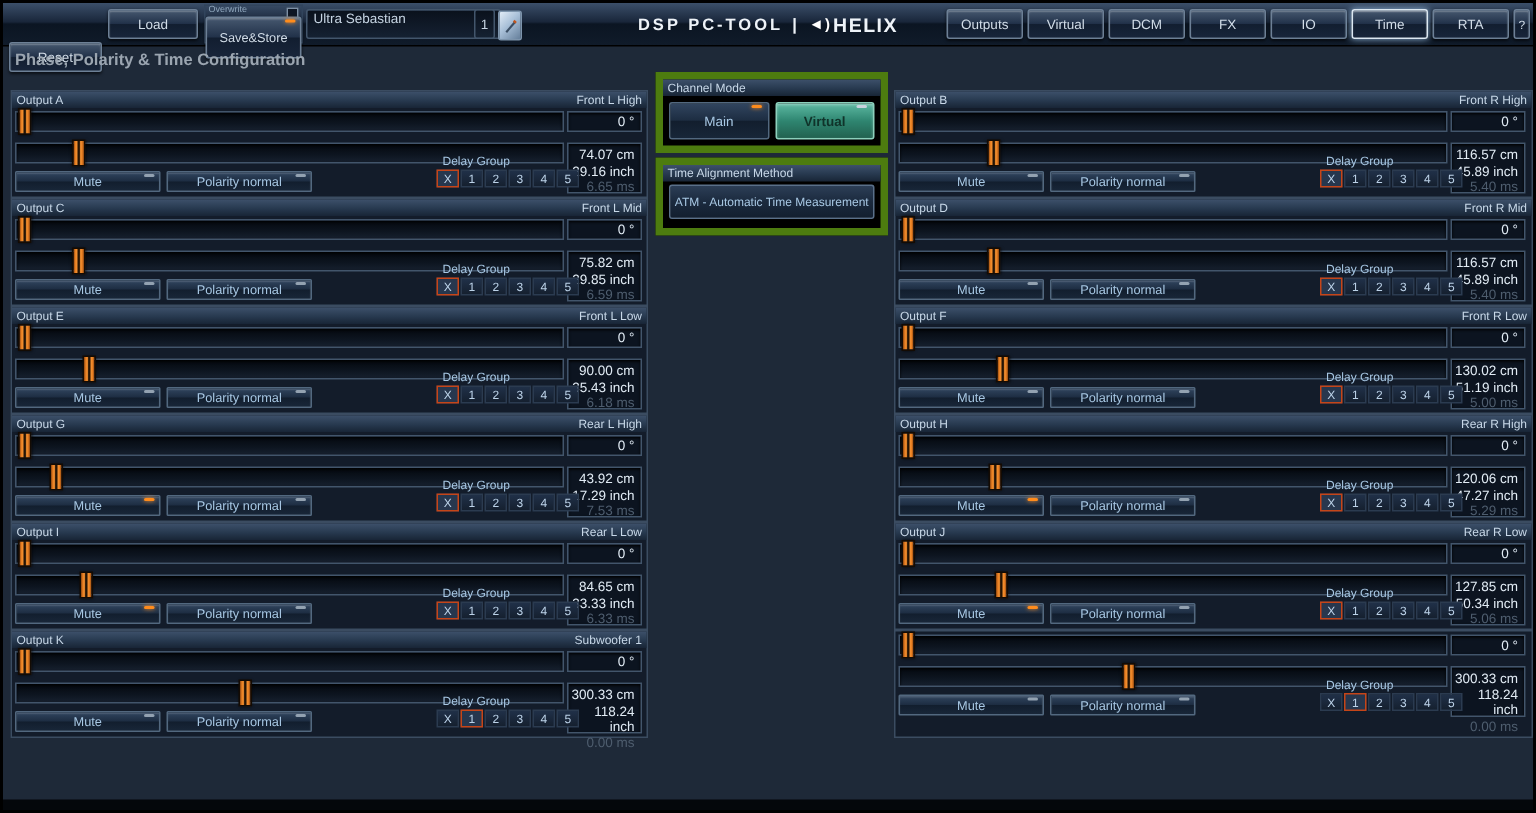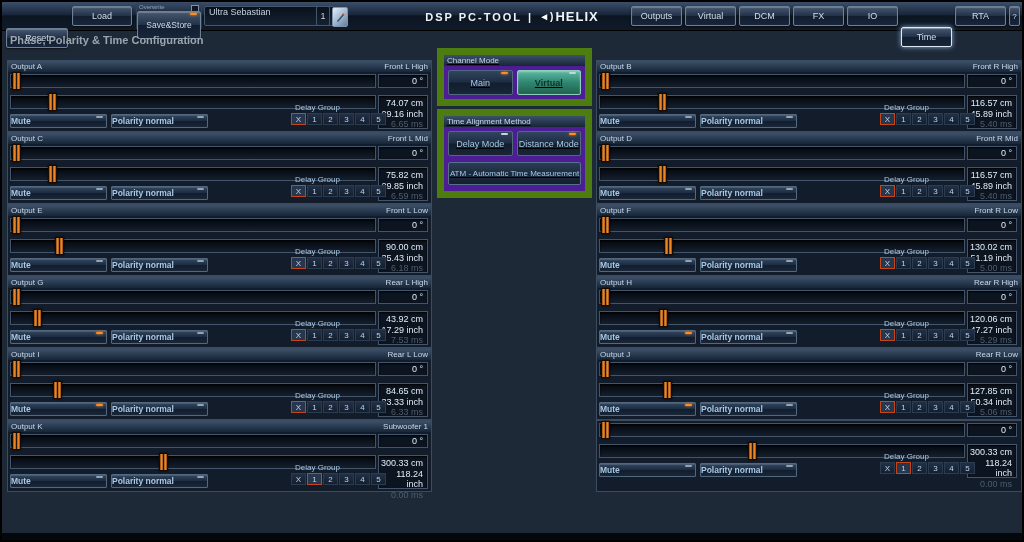--- a/index.html
+++ b/index.html
@@ -7,21 +7,21 @@
   .window{position:absolute;inset:0;background:#1e2938;border:2px solid #000;box-sizing:border-box;}
 
   
   .topbar{position:absolute;left:0;top:0;right:0;height:28px;
     background:linear-gradient(180deg,#3b4f69 0%,#19263a 45%,#0b1522 50%,#101b2a 100%);
     border-bottom:1px solid #000;}
   .tb-btn{position:absolute;top:4px;height:20px;box-sizing:border-box;display:flex;align-items:center;justify-content:center;
     background:linear-gradient(180deg,#46586f 0%,#22324a 48%,#121e30 52%,#18253a 100%);
     border:1px solid #6d8096;border-radius:2px;color:#d2dde8;font-size:9px;cursor:pointer;
     box-shadow:inset 0 1px 1px rgba(255,255,255,.25),0 1px 2px rgba(0,0,0,.6);}
-  .tb-btn.active{border-color:#dce8f2;box-shadow:0 0 5px #8fb2d4,inset 0 1px 1px rgba(255,255,255,.4);margin-top:21px;}
+  .tb-btn.active{border-color:#dce8f2;box-shadow:0 0 5px #8fb2d4,inset 0 1px 1px rgba(255,255,255,.4);}
   #btn-reset{left:4px;width:62px;margin-top:22px;} #btn-load{left:70px;width:60px;}
   .overwrite-group{position:absolute;left:134px;top:1px;width:66px;height:26px;border:1px solid #31445c;box-sizing:border-box;}
   .overwrite-label{position:absolute;left:2px;top:0;font-size:6px;color:#8fa6bc;}
   .overwrite-checkbox{position:absolute;right:2px;top:1px;width:6px;height:6px;border:1px solid #7d90a6;background:#0d1624;}
   #btn-savestore{left:135px;top:9px;width:64px;height:28px;font-size:8.5px;}
   .btn-led{position:absolute;top:1px;right:3px;width:7px;height:2px;background:#93a2b1;border-radius:1px;}
   .btn-led.on{background:#ff8c1c;box-shadow:0 0 3px #ff8c1c;}
   .preset-field{position:absolute;left:202px;top:4px;width:130px;height:20px;box-sizing:border-box;
     background:linear-gradient(180deg,#0a111c,#152132);border:1px solid #43566c;border-radius:2px;
     color:#c6d4e2;font-size:9px;display:flex;align-items:flex-start;padding:0 4px;}
@@ -57,35 +57,35 @@
     border:1px solid #42556b;box-shadow:inset 0 1px 2px #000;}
   .phase-slider{top:2px;} .dist-slider{top:23px;}
   .slider-handle{position:absolute;top:-3px;width:9px;height:18px;box-sizing:border-box;border:1px solid #140b03;
     background:linear-gradient(90deg,#8a4510 0%,#e87f22 18%,#f49030 32%,#241405 44%,#241405 56%,#f49030 68%,#e87f22 82%,#8a4510 100%);
     box-shadow:0 0 2px rgba(0,0,0,.8);}
   .val-box{position:absolute;left:370px;width:50px;box-sizing:border-box;background:#0c1420;border:1px solid #42556b;
     color:#e2ecf5;font-size:9px;text-align:right;box-shadow:inset 0 1px 2px #000;}
   .phase-val{top:2px;height:14px;line-height:13px;padding-right:4px;}
   .dist-val{top:23px;height:34px;padding:2px 4px 0 0;line-height:10.5px;}
   .dist-val .ms{color:#4e5d6e;}
-  .ctl-btn{position:absolute;top:42px;height:14px;box-sizing:border-box;display:flex;align-items:center;justify-content:flex-start;
+  .ctl-btn{position:absolute;top:42px;height:14px;box-sizing:border-box;display:flex;align-items:center;justify-content:center;
     background:linear-gradient(180deg,#31455f 0%,#1d2d42 48%,#121e2e 52%,#182638 100%);
     border:1px solid #52687f;border-radius:1px;color:#a8c8e4;font-size:8.5px;cursor:pointer;
-    box-shadow:inset 0 1px 1px rgba(255,255,255,.15);font-weight:bold;}
+    box-shadow:inset 0 1px 1px rgba(255,255,255,.15);}
   .mute-btn{left:2px;width:97px;} .pol-btn{left:103px;width:97px;}
   .delay-group{position:absolute;left:283px;top:31px;width:100px;}
   .dg-label{font-size:8px;color:#a8c8e4;margin:0 0 1px 4px;}
   .dg-row{display:flex;gap:1px;}
   .dg-btn{width:15px;height:12px;box-sizing:border-box;line-height:11px;text-align:center;font-size:8px;color:#bcd2e8;
     background:linear-gradient(180deg,#203048,#15202f);border:1px solid #2b3b50;cursor:pointer;}
   .dg-btn.selected{border:1px solid #c64518;background:#27374e;}
 
   
   .center-panel{position:absolute;left:435px;top:46px;width:155px;}
-  .cp-box{box-sizing:border-box;background:#4c1d95;border:7px solid #4d7c0f;margin-bottom:3px;text-decoration:underline;}
+  .cp-box{box-sizing:border-box;background:#000000;border:5px solid #4d7c0f;margin-bottom:3px;}
   .cp-header{height:11px;display:flex;align-items:center;padding:0 3px;
     background:linear-gradient(180deg,#3d506a 0%,#27394f 55%,#182536 100%);font-size:8px;color:#c8d8e8;}
   .cp-body{position:relative;padding:4px;display:flex;gap:4px;justify-content:center;}
   .mode-btn{position:relative;width:70px;height:25px;box-sizing:border-box;display:flex;align-items:center;justify-content:center;
     background:linear-gradient(180deg,#31455f 0%,#1d2d42 48%,#121e2e 52%,#182638 100%);
     border:1px solid #52687f;border-radius:2px;color:#a8c8e4;font-size:9px;cursor:pointer;}
   .mode-btn.teal{background:linear-gradient(180deg,#5cb9a2 0%,#2f8671 50%,#226250 100%);
     border:1px solid #8cd0bc;color:#10332a;font-weight:bold;box-shadow:inset 0 1px 2px rgba(255,255,255,.35);}
   .mode-btn .btn-led{right:4px;}
   .mode-btn .btn-led.pale{background:#c8d3dd;}
@@ -626,30 +626,20 @@
           <span class="btn-led on"></span>
         </div>
         <div class="mode-btn teal">
           <span>Virtual</span>
           <span class="btn-led pale"></span>
         </div>
       </div>
     </div>
     <div class="cp-box">
       <div class="cp-header">Time Alignment Method</div>
-      <div class="cp-body">
-        <div class="mode-btn">
-          <span>Delay Mode</span>
-          <span class="btn-led pale"></span>
-        </div>
-        <div class="mode-btn">
-          <span>Distance Mode</span>
-          <span class="btn-led on"></span>
-        </div>
-      </div>
       <div class="atm-row">
         <div class="atm-btn">ATM - Automatic Time Measurement</div>
       </div>
     </div>
   </div>
 
   <div class="bottom-strip"></div>
 </div>
 
 </body></html>

